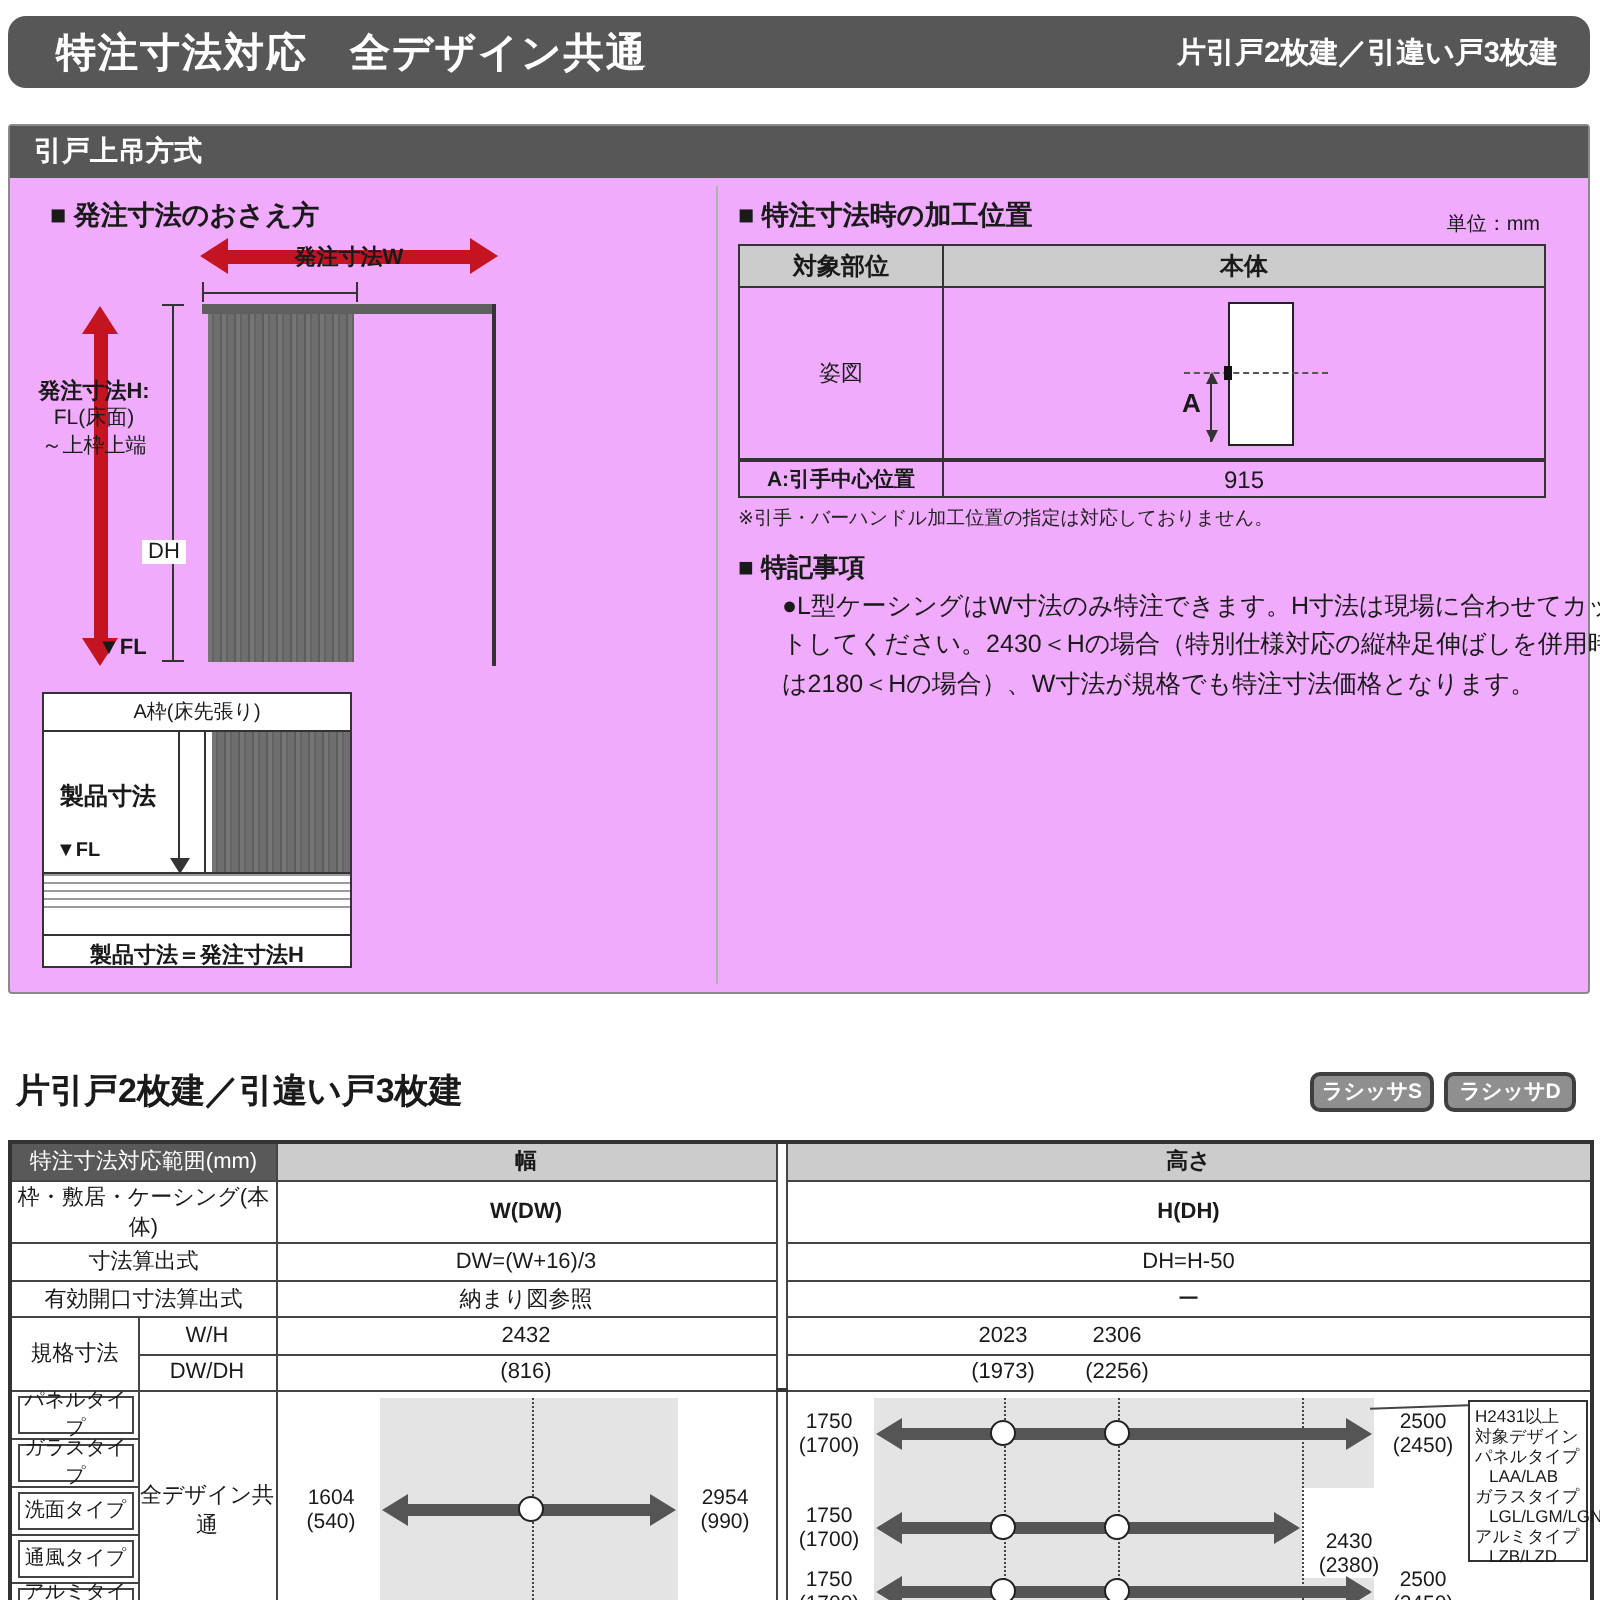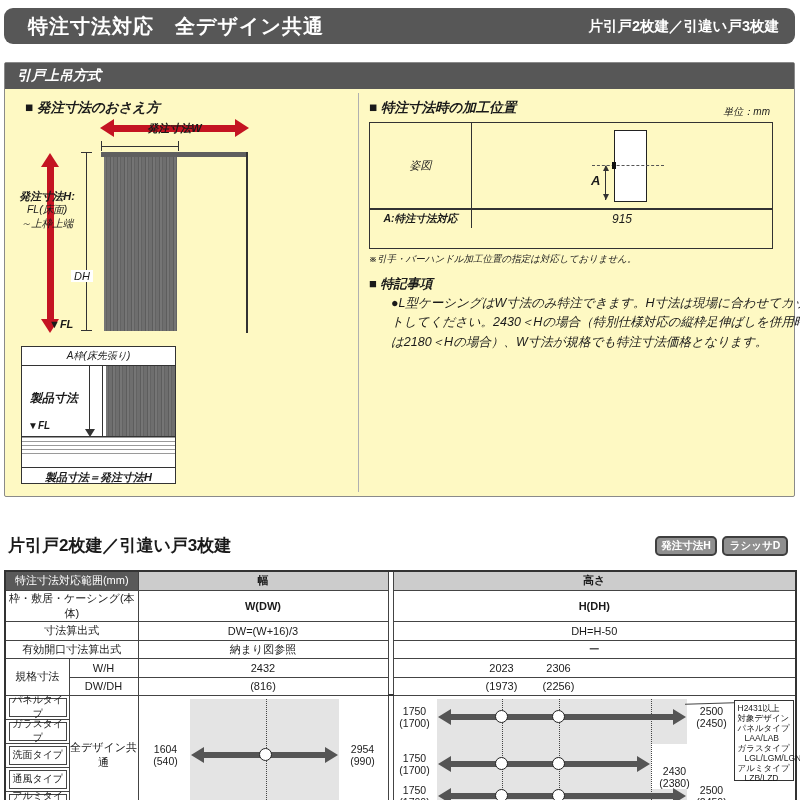--- a/index.html
+++ b/index.html
@@ -8,21 +8,21 @@
     font-family:"Liberation Sans","DejaVu Sans",sans-serif;color:#1a1a1a;
     overflow:hidden;-webkit-font-smoothing:antialiased;
   }
   .abs{position:absolute;}
   
   .titlebar{left:4px;top:8px;width:791px;height:36px;background:#575757;border-radius:9px;
     display:flex;align-items:center;justify-content:space-between;padding:0 16px 0 24px;box-sizing:border-box;}
   .titlebar .t-main{color:#fff;font-weight:bold;font-size:20px;letter-spacing:1px;}
   .titlebar .t-sub{color:#fff;font-size:14.5px;font-weight:bold;}
   
-  .sec1{left:4px;top:62px;width:791px;height:435px;border:1.5px solid #8a8a8a;border-radius:2px;box-sizing:border-box;background:#fef9c3;font-style:italic;}
+  .sec1{left:4px;top:62px;width:791px;height:435px;border:1.5px solid #8a8a8a;border-radius:2px;box-sizing:border-box;background:#f0abfc;}
   .sec1-hdr{left:0;top:0;right:0;height:26px;background:#575757;color:#fff;font-weight:bold;font-size:14px;
     display:flex;align-items:center;padding-left:12px;}
   .divider-v{left:353px;top:30px;width:1px;bottom:4px;background:#b0b0b0;}
   .h-block{font-weight:bold;font-size:13.5px;}
   
   .redshaft-h{height:7px;background:#c41422;}
   .redhead{width:0;height:0;}
   .wood{background:#6b6b6b;background-image:repeating-linear-gradient(90deg,#757575 0 2px,#636363 2px 3px,#6e6e6e 3px 6px,#5d5d5d 6px 7px);}
   .dimline-h{border-top:1.2px solid #333;}
   .tick-v{width:1.2px;background:#333;}
@@ -135,44 +135,48 @@
     </div>
     <div style="height:14px;"></div>
     <div class="aframe-foot">製品寸法＝発注寸法H</div>
   </div>
 
   <div class="abs h-block" style="left:364px;top:36px;">■ 特注寸法時の加工位置</div>
   <div class="abs" style="right:24px;top:42px;font-size:10px;">単位：mm</div>
 
   <div class="abs ptable" style="left:364px;top:59px;width:404px;height:127px;">
     <div class="row">
+      <div class="pcell phead" style="width:102px;height:21px;">対象部位</div>
+      <div class="pcell phead" style="flex:1;height:21px;border-right:none;">本体</div>
+    </div>
+    <div class="row">
       <div class="pcell" style="width:102px;height:85px;font-size:11px;">姿図</div>
       <div style="position:relative;flex:1;height:85px;border-right:none;">
         <div class="abs doorrect" style="left:142px;top:7px;width:31px;height:70px;"></div>
         <div class="abs dashline" style="left:120px;top:42px;width:72px;"></div>
         <div class="abs" style="left:140px;top:39px;width:4px;height:7px;background:#111;"></div>
         <div class="abs" style="left:133px;top:43px;width:1.2px;height:34px;background:#333;"></div>
         <div class="abs" style="left:131px;top:42px;width:0;height:0;border-left:3px solid transparent;border-right:3px solid transparent;border-bottom:6px solid #333;"></div>
         <div class="abs" style="left:131px;top:71px;width:0;height:0;border-left:3px solid transparent;border-right:3px solid transparent;border-top:6px solid #333;"></div>
         <div class="abs" style="left:119px;top:50px;font-size:13px;font-weight:bold;">A</div>
       </div>
     </div>
     <div class="row" style="border-top:2px solid #333;">
-      <div class="pcell" style="width:102px;height:18px;font-size:10.5px;font-weight:bold;">A:特注寸法対応</div>
+      <div class="pcell" style="width:102px;height:18px;font-size:10.5px;font-weight:bold;">A:引手中心位置</div>
       <div class="pcell" style="flex:1;height:18px;border-right:none;font-size:12px;">915</div>
     </div>
   </div>
   <div class="abs note-s" style="left:364px;top:190px;">※引手・バーハンドル加工位置の指定は対応しておりません。</div>
 
   <div class="abs h-block" style="left:364px;top:212px;font-size:13px;">■ 特記事項</div>
   <div class="abs remarks" style="left:386px;top:231px;width:422px;">●L型ケーシングはW寸法のみ特注できます。H寸法は現場に合わせてカットしてください。2430＜Hの場合（特別仕様対応の縦枠足伸ばしを併用時は2180＜Hの場合）、W寸法が規格でも特注寸法価格となります。</div>
 </div>
 
 <div class="abs s2-head" style="left:8px;top:534px;">片引戸2枚建／引違い戸3枚建</div>
-<div class="abs badge" style="left:655px;top:536px;width:62px;height:20px;">発注寸法H</div>
+<div class="abs badge" style="left:655px;top:536px;width:62px;height:20px;">ラシッサS</div>
 <div class="abs badge" style="left:722px;top:536px;width:66px;height:20px;">ラシッサD</div>
 
 <table class="spec abs" style="left:4px;top:570px;width:791px;">
   <colgroup>
       <col style="width:64px">
       <col style="width:69px">
       <col style="width:250px">
       <col style="width:5px">
       <col style="width:403px">
     </colgroup>

